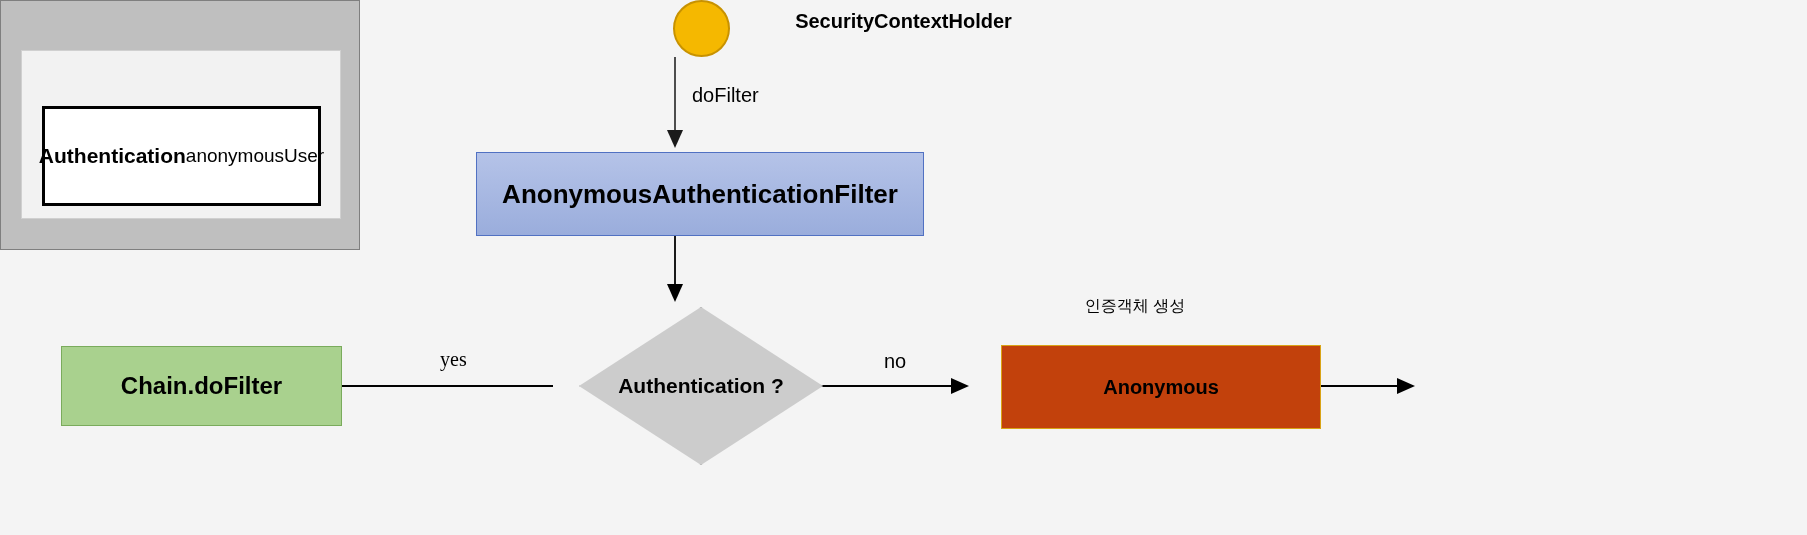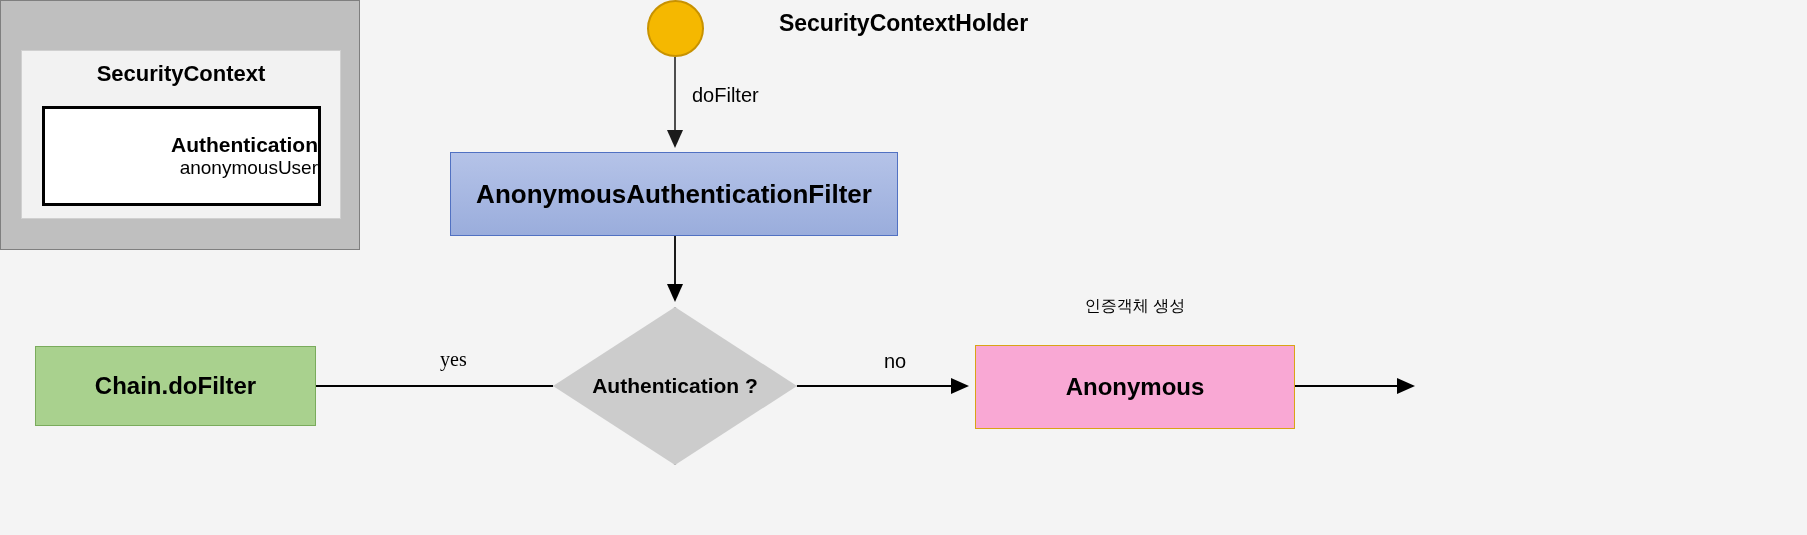--- a/index.html
+++ b/index.html
@@ -16,20 +16,21 @@
     overflow: hidden;
   }
   .node {
     position: absolute;
     box-sizing: border-box;
     display: flex;
     align-items: center;
     justify-content: center;
     text-align: center;
     color: #000;
+    margin-left: 26px;
   }
 
   
   #start-node {
     left: 647px;
     top: 0px;
     width: 57px;
     height: 57px;
     border-radius: 50%;
     background: #f5b800;
@@ -81,23 +82,23 @@
     font-size: 24px;
     font-weight: bold;
   }
 
   
   #token-node {
     left: 975px;
     top: 345px;
     width: 320px;
     height: 84px;
-    background: #f9a8d4;
+    background: #c2410c;
     border: 1.5px solid #d9a316;
-    font-size: 24px;
+    font-size: 20px;
     font-weight: bold;
     line-height: 1.15;
     flex-direction: column;
   }
 
   
   #holder-node {
     left: 1420px;
     top: 261px;
     width: 358px;
@@ -105,21 +106,21 @@
     background: #bfbfbf;
     border: 1.5px solid #7f7f7f;
     display: block;
   }
   #holder-title {
     position: absolute;
     left: 0;
     right: 0;
     top: 10px;
     text-align: center;
-    font-size: 23px;
+    font-size: 20px;
     font-weight: bold;
   }
   #context-node {
     position: absolute;
     left: 21px;
     top: 50px;
     width: 320px;
     height: 169px;
     background: #f2f2f2;
     border: 1px solid #d0d0d0;
@@ -137,22 +138,21 @@
   #auth-node {
     position: absolute;
     left: 20px;
     top: 55px;
     width: 279px;
     height: 100px;
     background: #ffffff;
     border: 3px solid #000000;
     box-sizing: border-box;
     display: flex;
-    flex-direction: column;
-    align-items: flex-end;
+    align-items: center;
     justify-content: center;
   }
   #auth-node .auth-title {
     font-size: 21px;
     font-weight: bold;
     line-height: 1.2;
   }
   #auth-node .auth-line {
     font-size: 19px;
     line-height: 1.2;
@@ -225,21 +225,20 @@
     <span>Chain.doFilter</span>
   </div>
 
   <div class="node" id="token-node">
     <span>Anonymous</span>
   </div>
 
   <div id="holder-node">
     <div id="holder-title">SecurityContextHolder</div>
     <div id="context-node">
-      <div id="context-title">SecurityContext</div>
       <div id="auth-node">
         <div class="auth-title">Authentication</div>
         <div class="auth-line">anonymousUser</div>
       </div>
     </div>
   </div>
 
   <div class="edge-label" id="label-request">doFilter</div>
   <div class="edge-label" id="label-yes">yes</div>
   <div class="edge-label" id="label-no">no</div>

